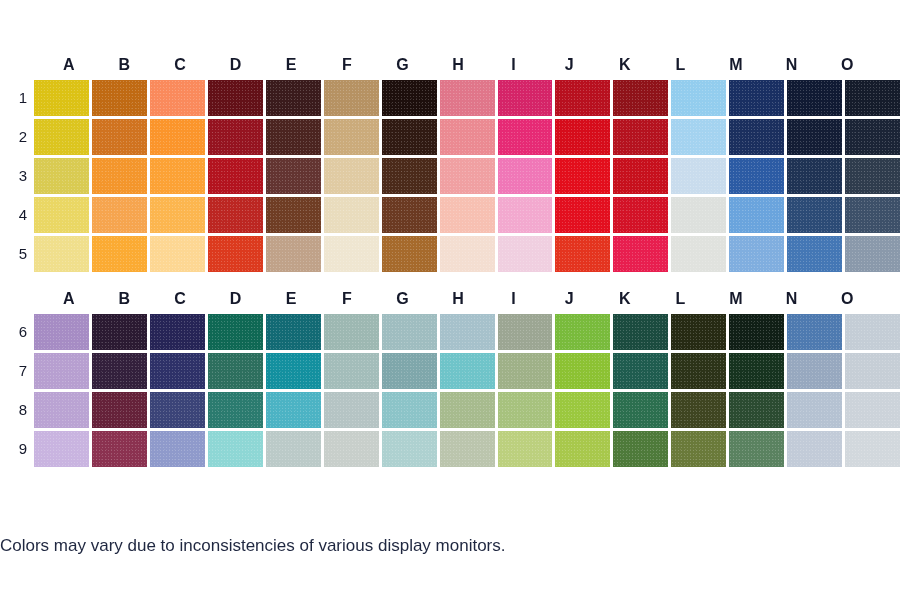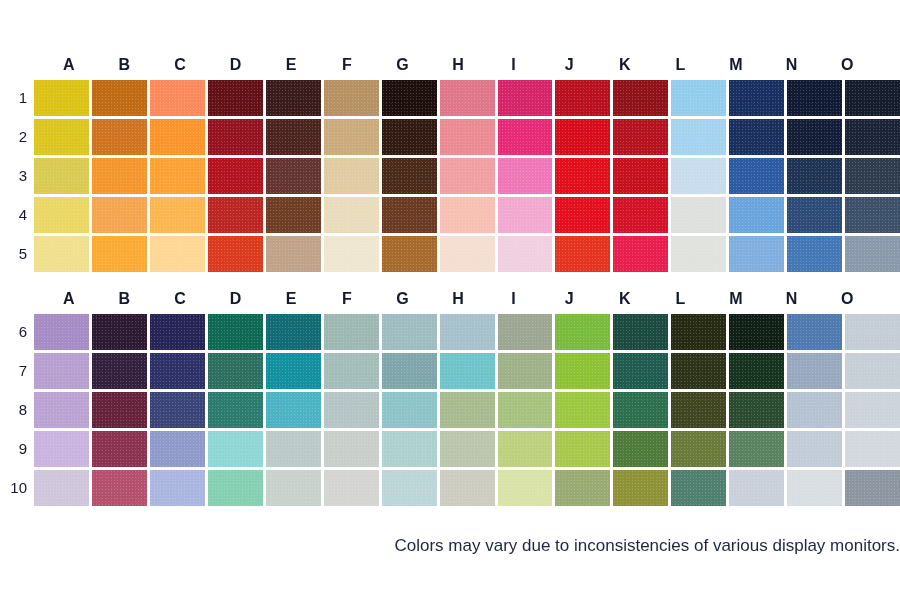--- a/index.html
+++ b/index.html
@@ -103,21 +103,21 @@
     background-size: 3px 3px, 4px 4px, 5px 5px;
     background-position: 0 0, 1px 2px, 2px 1px;
   }
 
   
   .footer {
     position: absolute;
     left: 0;
     top: 532px;
     width: 900px;
-    text-align: right;
+    text-align: left;
   }
   .footer-line {
     font-size: 17px;
     line-height: 28px;
     color: #1f2740;
     font-weight: 400;
   }
 </style>
 </head>
 <body>
@@ -338,40 +338,20 @@
             <div class="swatch" title="H9" style="background-color: rgb(187, 197, 173);"></div>
             <div class="swatch" title="I9" style="background-color: rgb(188, 208, 126);"></div>
             <div class="swatch" title="J9" style="background-color: rgb(168, 200, 76);"></div>
             <div class="swatch" title="K9" style="background-color: rgb(78, 122, 58);"></div>
             <div class="swatch" title="L9" style="background-color: rgb(106, 122, 58);"></div>
             <div class="swatch" title="M9" style="background-color: rgb(90, 130, 96);"></div>
             <div class="swatch" title="N9" style="background-color: rgb(194, 203, 216);"></div>
             <div class="swatch" title="O9" style="background-color: rgb(210, 216, 221);"></div>
           </div>
         </div>
-        <div class="swatch-row">
-          <div class="row-label">10</div>
-          <div class="row-cells">
-            <div class="swatch" title="A10" style="background-color: rgb(207, 198, 220);"></div>
-            <div class="swatch" title="B10" style="background-color: rgb(180, 80, 110);"></div>
-            <div class="swatch" title="C10" style="background-color: rgb(170, 182, 224);"></div>
-            <div class="swatch" title="D10" style="background-color: rgb(133, 207, 178);"></div>
-            <div class="swatch" title="E10" style="background-color: rgb(200, 209, 204);"></div>
-            <div class="swatch" title="F10" style="background-color: rgb(212, 212, 210);"></div>
-            <div class="swatch" title="G10" style="background-color: rgb(188, 213, 214);"></div>
-            <div class="swatch" title="H10" style="background-color: rgb(204, 204, 192);"></div>
-            <div class="swatch" title="I10" style="background-color: rgb(217, 226, 167);"></div>
-            <div class="swatch" title="J10" style="background-color: rgb(153, 171, 114);"></div>
-            <div class="swatch" title="K10" style="background-color: rgb(140, 146, 53);"></div>
-            <div class="swatch" title="L10" style="background-color: rgb(79, 127, 111);"></div>
-            <div class="swatch" title="M10" style="background-color: rgb(201, 208, 218);"></div>
-            <div class="swatch" title="N10" style="background-color: rgb(217, 222, 226);"></div>
-            <div class="swatch" title="O10" style="background-color: rgb(141, 149, 160);"></div>
-          </div>
-        </div>
       </div>
   </div>
 
   <div class="footer">
     <div class="footer-line">Colors may vary due to inconsistencies of various display monitors.</div>
   </div>
 
 </div>
 
 </body></html>

